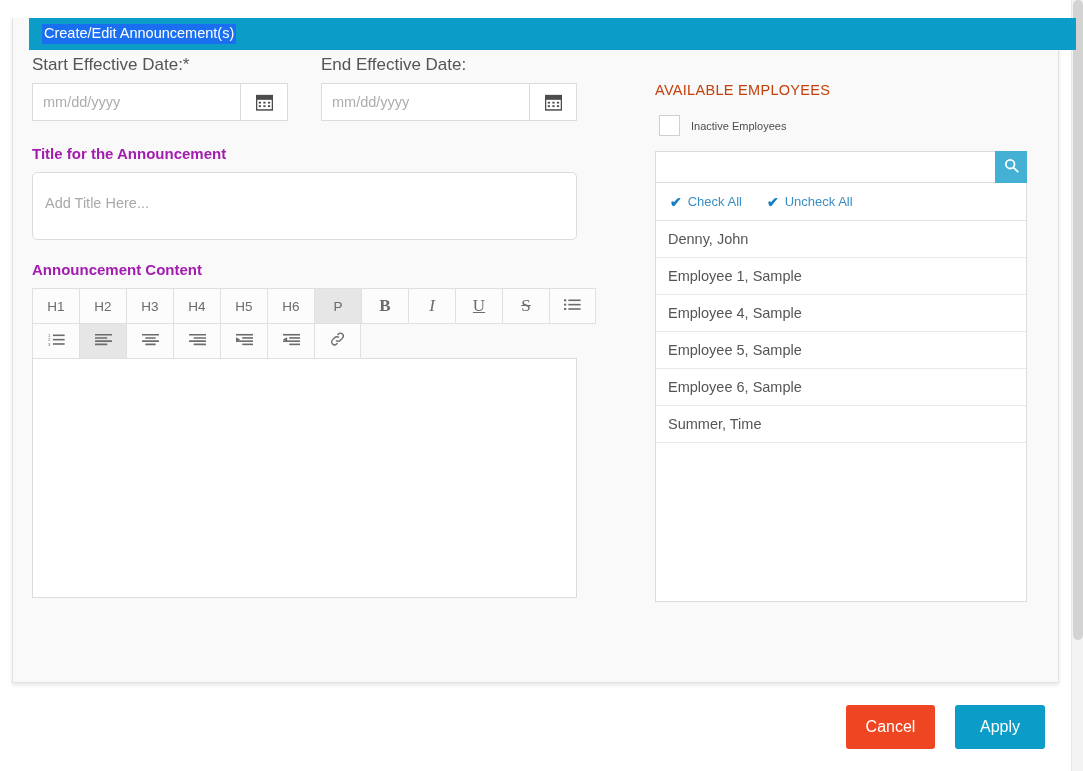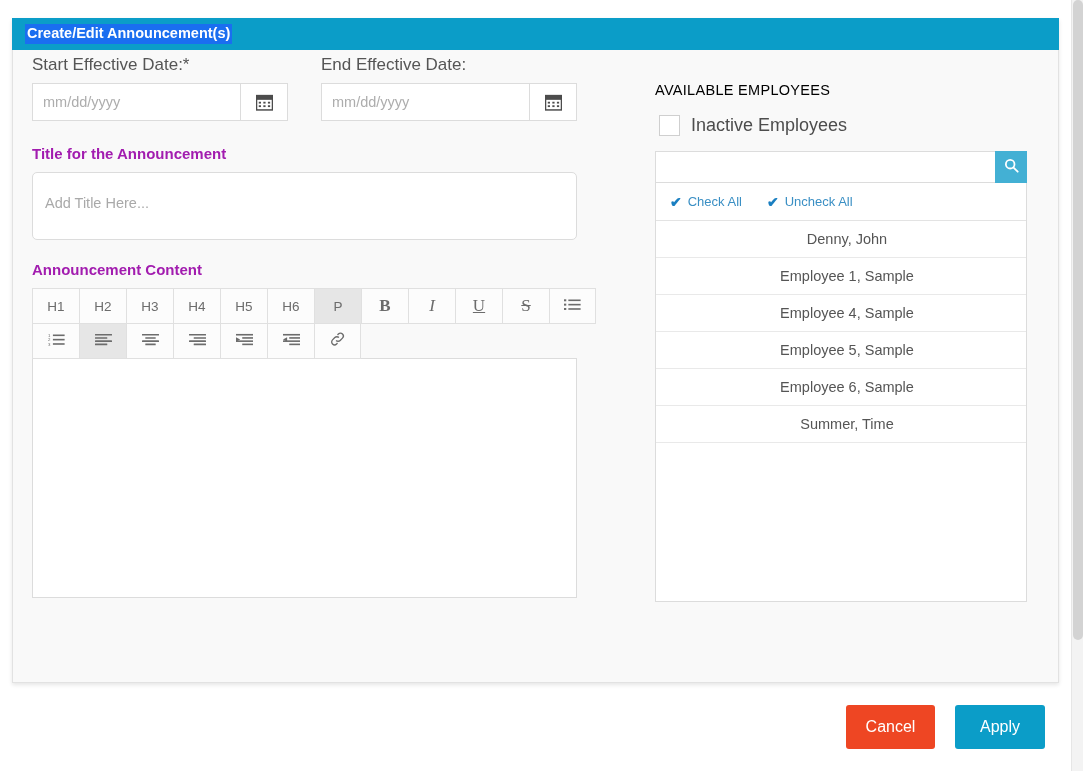--- a/index.html
+++ b/index.html
@@ -25,28 +25,27 @@
     width: 1047px;
     height: 665px;
     background: #f9f9f9;
     border: 1px solid #e2e2e2;
     border-top: none;
     box-sizing: border-box;
     box-shadow: 0 2px 4px rgba(0,0,0,0.10);
   }
   .panel-header {
     position: absolute;
-    left: 12px;
+    left: 29px;
     top: 18px;
     width: 1047px;
     height: 32px;
     background: #0b9dc8;
     box-sizing: border-box;
     z-index: 3;
-    font-weight: bold;
   }
   .panel-header-title {
     position: absolute;
     left: 13px;
     top: 6px;
     font-size: 14.5px;
     color: #ffffff;
     background: #1a6ef0;
     padding: 1px 2px 2px 2px;
     line-height: 17px;
@@ -196,21 +195,21 @@
     border: 1px solid #cfcfcf;
     background: #fff;
     box-sizing: border-box;
     margin-right: 11px;
     cursor: pointer;
     appearance: none;
     -webkit-appearance: none;
     flex: none;
     padding: 0;
   }
-  .inactive-label { font-size: 18px; color: #4d4d4d; text-align: center; }
+  .inactive-label { font-size: 11px; color: #4d4d4d; text-align: center; }
 
   .search-row { display: flex; height: 32px; }
   .search-input {
     width: 340px;
     height: 32px;
     border: 1px solid #dcdcdc;
     border-right: none;
     box-sizing: border-box;
     background: #fff;
     font-family: "Liberation Sans", sans-serif;
@@ -266,21 +265,20 @@
   .emp-row {
     height: 37px;
     border-bottom: 1px solid #e9e9e9;
     display: flex;
     align-items: center;
     padding-left: 12px;
     font-size: 14.5px;
     color: #555;
     cursor: pointer;
     box-sizing: border-box;
-    justify-content: center;
   }
 
   
   .footer {
     position: absolute;
     left: 0;
     top: 702px;
     width: 1083px;
     height: 69px;
     background: #ffffff;
@@ -490,21 +488,21 @@
             </svg></span>
         </div>
       </div>
 
     <div class="editor-body" contenteditable="true" style=""></div>
   </div>
 </div>
 
 <div class="right-col">
 
-  <span class="avail-title" style="color: #000000;">AVAILABLE EMPLOYEES</span>
+  <span class="avail-title" style="color: #c2410c;">AVAILABLE EMPLOYEES</span>
 
   <div class="inactive-row">
     <input type="checkbox" class="chk" style="">
     <span class="inactive-label">Inactive Employees</span>
   </div>
 
   <div class="search-row">
     <input class="search-input" type="text" placeholder="" style="">
     <button class="search-btn" style="background: rgb(67, 176, 212); border-color: rgb(67, 176, 212);">
       <span>

